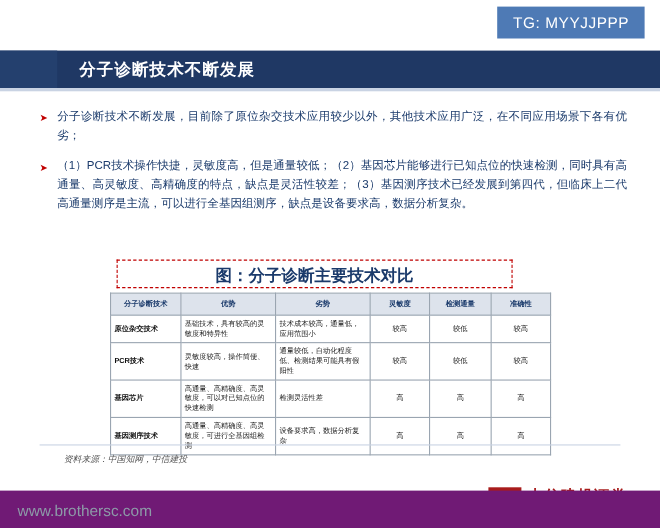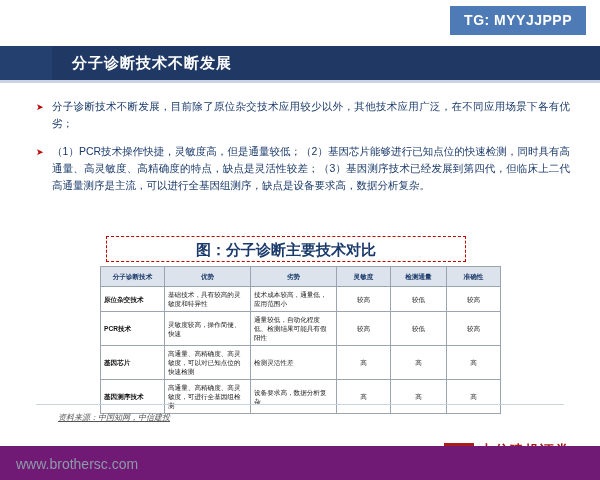--- a/index.html
+++ b/index.html
@@ -32,21 +32,20 @@
   .tg-badge {
     position: absolute;
     top: 6px;
     right: 14px;
     background: #4e7ab5;
     color: #ffffff;
     font-size: 14px;
     padding: 6px 14px 7px 14px;
     letter-spacing: 0.5px;
     font-family: "Liberation Sans", sans-serif;
-    font-weight: bold;
   }
   
   .title-band {
     position: absolute;
     top: 46px;
     left: 0;
     width: 600px;
     height: 34px;
     background: #1f3864;
   }
@@ -169,21 +168,20 @@
     width: 528px;
     border-top: 1px solid #c9d3e3;
   }
   .source {
     position: absolute;
     top: 412px;
     left: 58px;
     font-size: 8px;
     color: #555555;
     font-style: italic;
-    text-decoration: underline;
   }
   
   .logo {
     position: absolute;
     top: 406px;
     right: 30px;
     display: flex;
     align-items: flex-start;
     margin-top: 37px;
   }

